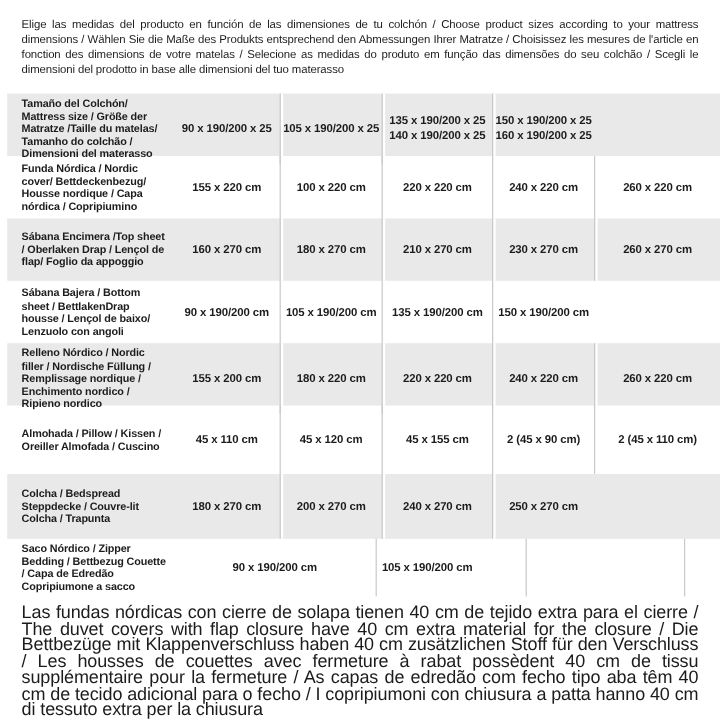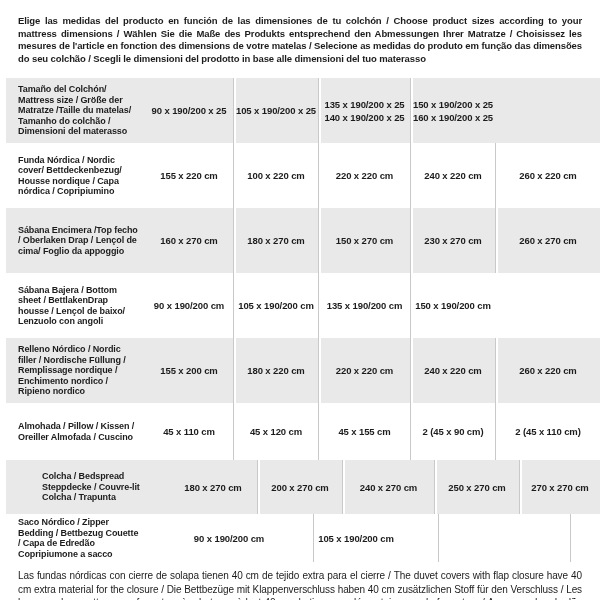--- a/index.html
+++ b/index.html
@@ -10,51 +10,51 @@
   html,body{margin:0;padding:0;}
   body{
     width:600px;height:600px;overflow:hidden;background:#ffffff;
     font-family:"Liberation Sans","DejaVu Sans",sans-serif;
     font-stretch:condensed;
     color:var(--text);
     -webkit-font-smoothing:antialiased;
   }
   .intro{
     margin:15px 18px 13px 18px;
-    font-size:9.5px;font-weight:700;line-height:12.5px;
+    font-size:9.5px;font-weight:400;line-height:12.5px;
     text-align:justify;letter-spacing:-0.1px;
   }
   .size-table{
     margin-left:6px;width:594px;
   }
   .row{
     display:grid;
     grid-template-columns:139px 88px 85px 92px 85px 1fr;
   }
   .row.alt{background:var(--row-stripe);}
-  .h60{height:65px;} .h55{height:57px;} .h54{height:54px;padding-left:24px;} .h48{height:48px;gap:40px;}
+  .h60{height:52px;} .h55{height:57px;} .h54{height:54px;} .h48{height:48px;gap:40px;}
   .cell{display:flex;align-items:center;box-sizing:border-box;min-width:0;}
   .cell.label{
     padding:3px 6px 3px 12px;
     font-size:9px;font-weight:700;line-height:10.5px;
     letter-spacing:-0.1px;
   }
   .cell.v{
     justify-content:center;text-align:center;
     font-size:9.5px;font-weight:700;line-height:13px;
     white-space:pre-line;letter-spacing:-0.1px;
   }
   
   .cell.v + .cell.v{
     border-left:1px solid var(--divider);
     box-shadow:inset 2px 0 0 #ffffff;
   }
   .footnote{
     margin:7px 18px 12px 18px;
-    font-size:10px;font-weight:400;line-height:13.5px;
+    font-size:15px;font-weight:400;line-height:13.5px;
     text-align:justify;letter-spacing:-0.1px;
   }
 </style>
 </head>
 <body>
 
 <p class="intro">Elige las medidas del producto en función de las dimensiones de tu colchón / Choose product sizes according to your mattress dimensions / Wählen Sie die Maße des Produkts entsprechend den Abmessungen Ihrer Matratze / Choisissez les mesures de l'article en fonction des dimensions de votre matelas / Selecione as medidas do produto em função das dimensões do seu colchão / Scegli le dimensioni del prodotto in base alle dimensioni del tuo materasso</p>
 
 <div class="size-table">
 
@@ -71,24 +71,24 @@
   <div class="row h60">
     <div class="cell label">Funda Nórdica / Nordic cover/ Bettdeckenbezug/ Housse nordique / Capa nórdica / Copripiumino</div>
     <div class="cell v">155 x 220 cm</div>
     <div class="cell v">100 x 220 cm</div>
     <div class="cell v">220 x 220 cm</div>
     <div class="cell v">240 x 220 cm</div>
     <div class="cell v">260 x 220 cm</div>
   </div>
 
   <div class="row alt h60">
-    <div class="cell label">Sábana Encimera /Top fecho / Oberlaken Drap / Lençol de cima/ Foglio da appoggio</div>
+    <div class="cell label">Sábana Encimera /Top sheet / Oberlaken Drap / Lençol de flap/ Foglio da appoggio</div>
     <div class="cell v">160 x 270 cm</div>
     <div class="cell v">180 x 270 cm</div>
-    <div class="cell v">150 x 270 cm</div>
+    <div class="cell v">210 x 270 cm</div>
     <div class="cell v">230 x 270 cm</div>
     <div class="cell v">260 x 270 cm</div>
   </div>
 
   <div class="row h60">
     <div class="cell label">Sábana Bajera / Bottom sheet / BettlakenDrap housse / Lençol de baixo/ Lenzuolo con angoli</div>
     <div class="cell v">90 x 190/200 cm</div>
     <div class="cell v">105 x 190/200 cm</div>
     <div class="cell v">135 x 190/200 cm</div>
     <div class="cell v">150 x 190/200 cm</div>
@@ -111,21 +111,20 @@
     <div class="cell v">2 (45 x 90 cm)</div>
     <div class="cell v">2 (45 x 110 cm)</div>
   </div>
 
   <div class="row alt h54">
     <div class="cell label">Colcha / Bedspread Steppdecke / Couvre-lit Colcha / Trapunta</div>
     <div class="cell v">180 x 270 cm</div>
     <div class="cell v">200 x 270 cm</div>
     <div class="cell v">240 x 270 cm</div>
     <div class="cell v">250 x 270 cm</div>
-    <div class="cell v">270 x 270 cm</div>
   </div>
 
   <div class="row h48">
     <div class="cell label">Saco Nórdico / Zipper Bedding / Bettbezug Couette / Capa de Edredão Copripiumone a sacco</div>
     <div class="cell v">90 x 190/200 cm</div>
     <div class="cell v">105 x 190/200 cm</div>
     <div class="cell v"></div>
     <div class="cell v"></div>
     <div class="cell v"></div>
   </div>

